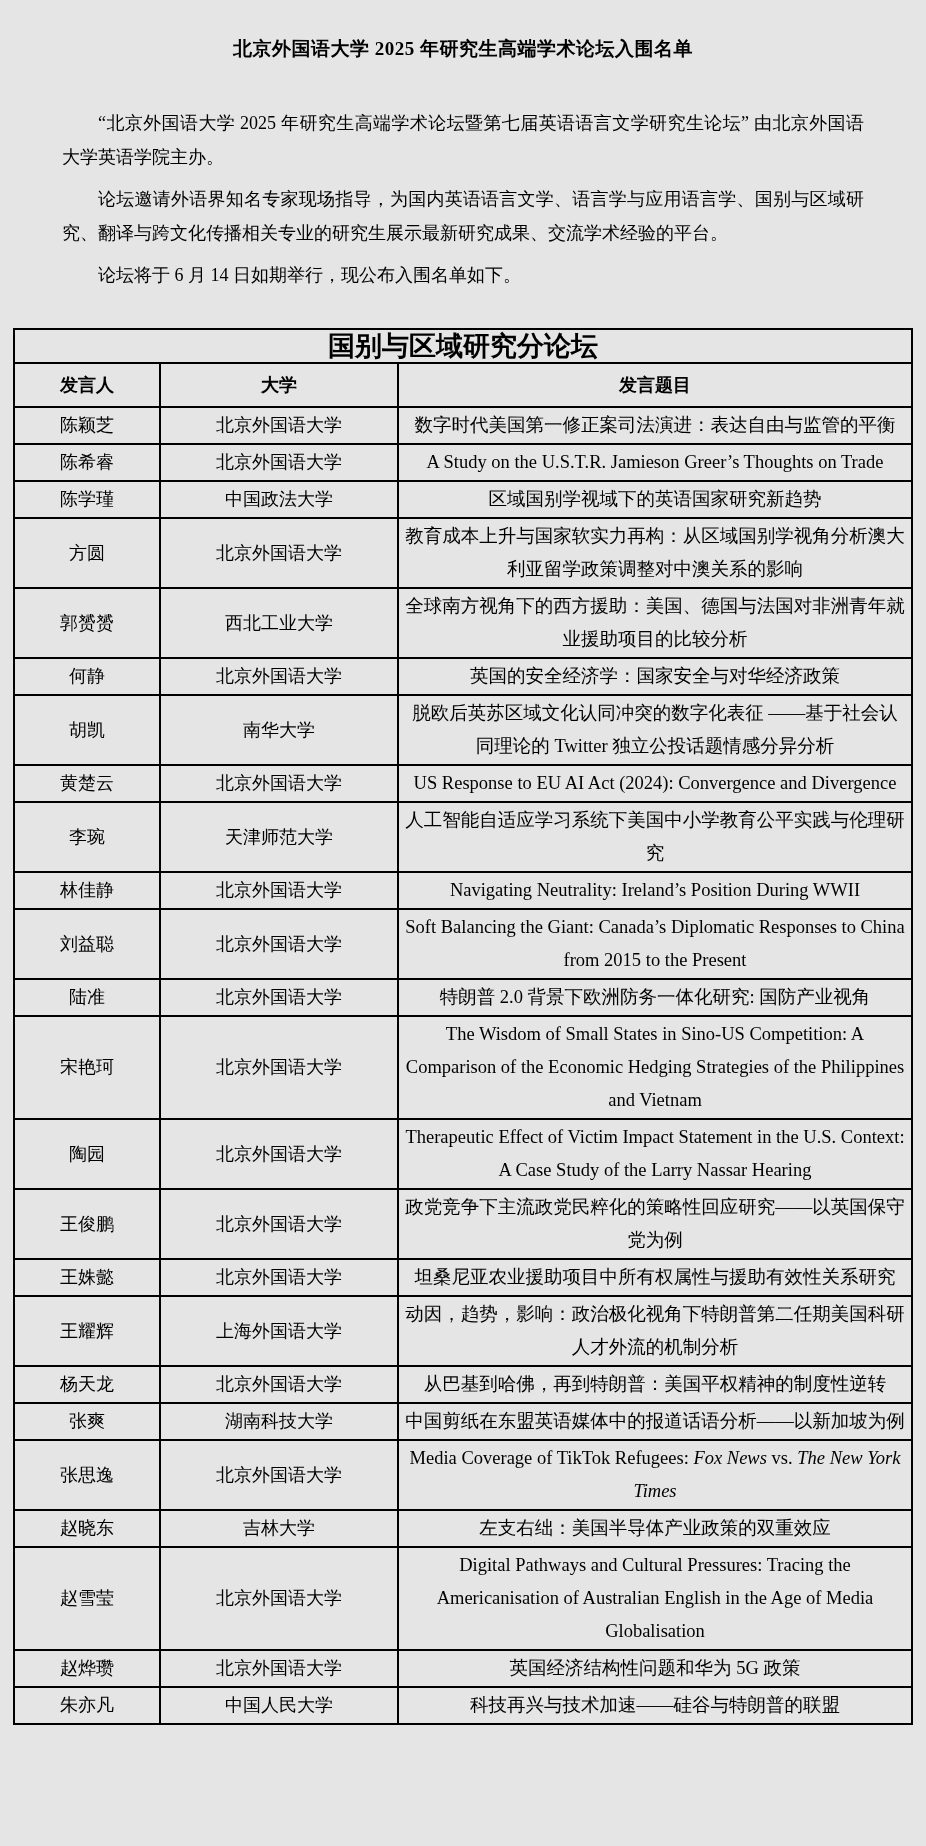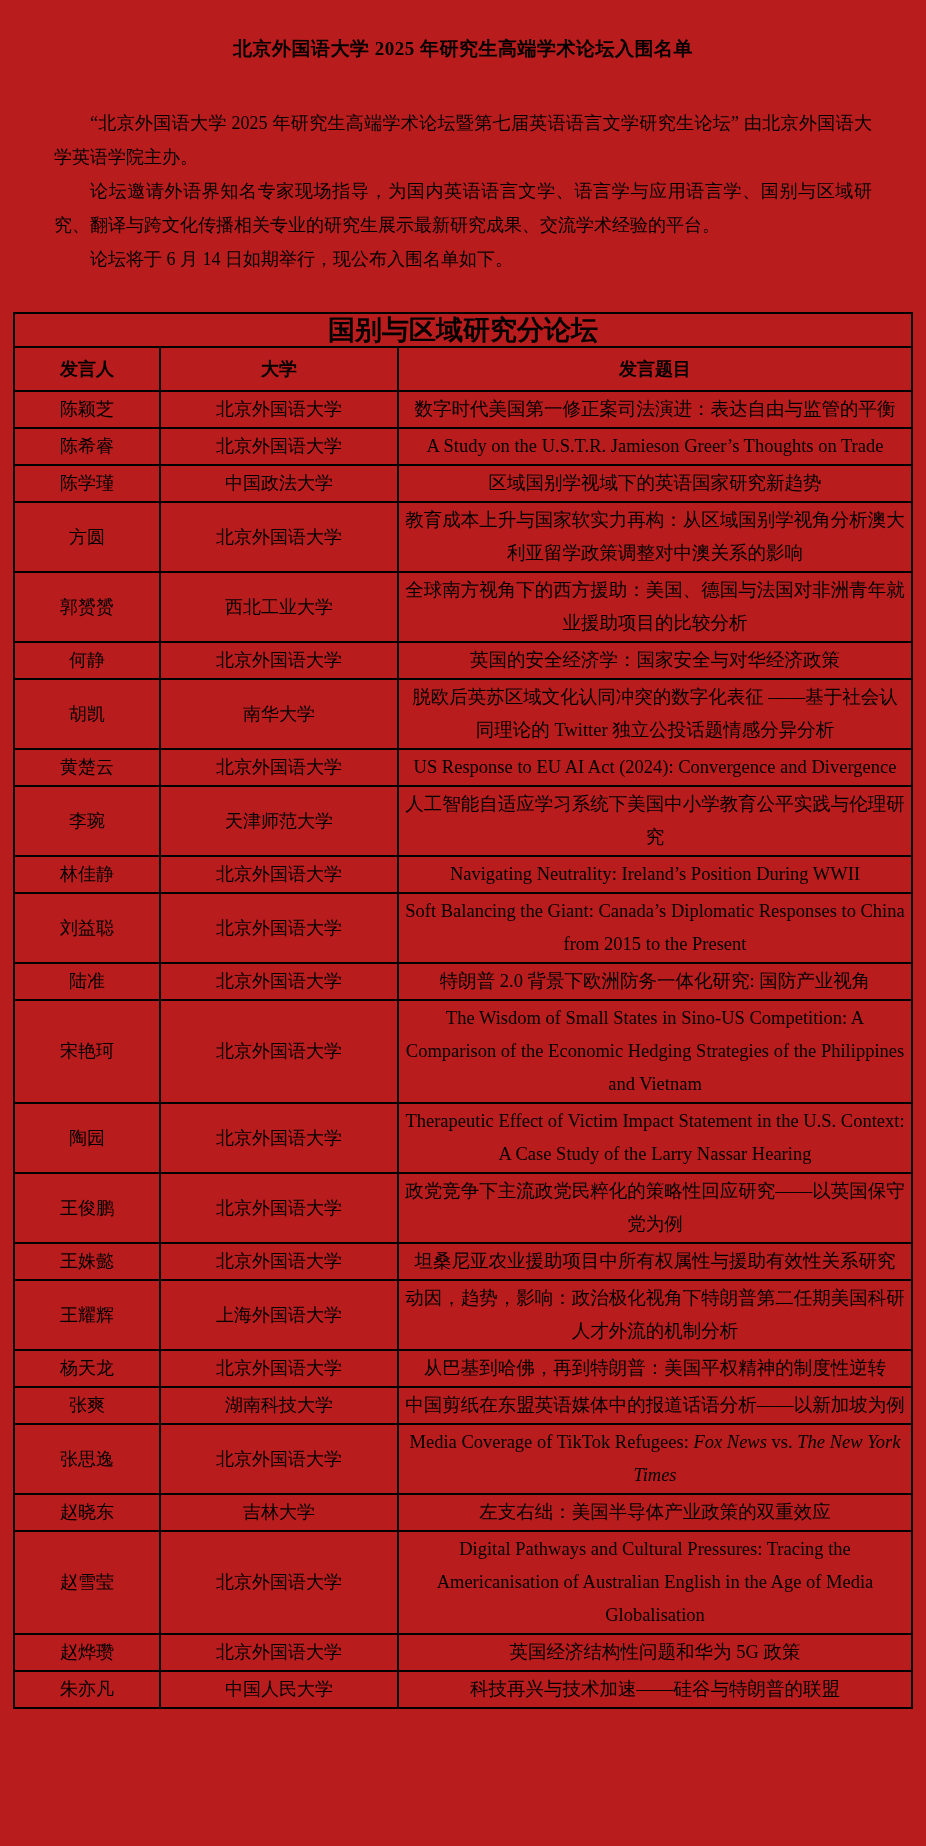--- a/index.html
+++ b/index.html
@@ -6,36 +6,36 @@
     margin: 0;
     padding: 0;
     background: #ffffff;
     color: #000000;
     font-family: "Liberation Serif", "DejaVu Serif", serif;
   }
   .page {
     width: 926px;
     min-height: 1846px;
     margin: 0 auto;
-    background: #b91c1c;
+    background: #e5e5e5;
     box-sizing: border-box;
   }
   .doc-title {
     margin: 0;
     padding-top: 36px;
     font-size: 19px;
     font-weight: bold;
     text-align: center;
     letter-spacing: 0.5px;
   }
   .body-text {
     margin: 44px 54px 0 54px;
   }
   .body-text p {
-    margin: 0;
+    margin: 8px;
     font-size: 18px;
     line-height: 34px;
     text-indent: 2em;
     text-align: justify;
   }
   table.forum-table {
     width: 898px;
     margin: 36px auto 0 auto;
     border-collapse: collapse;
     table-layout: fixed;

